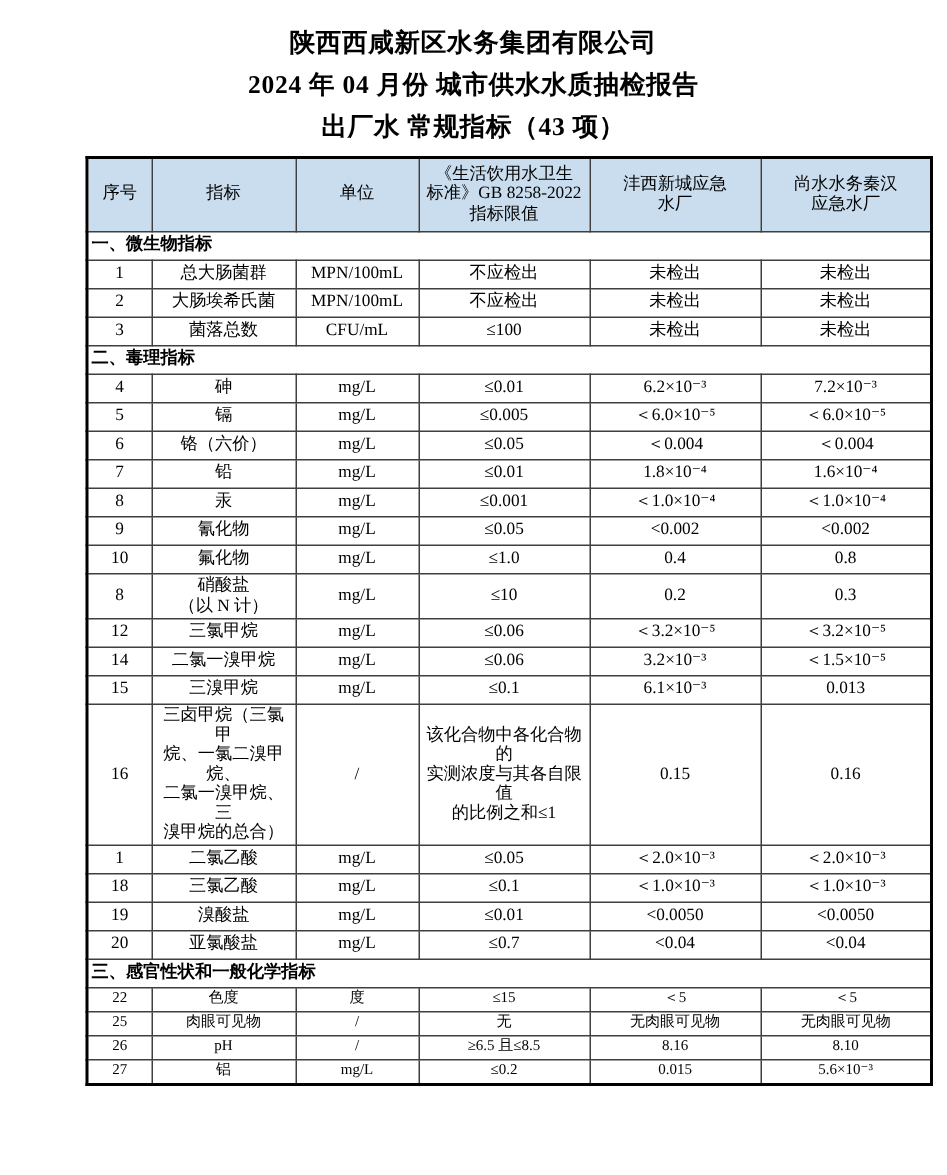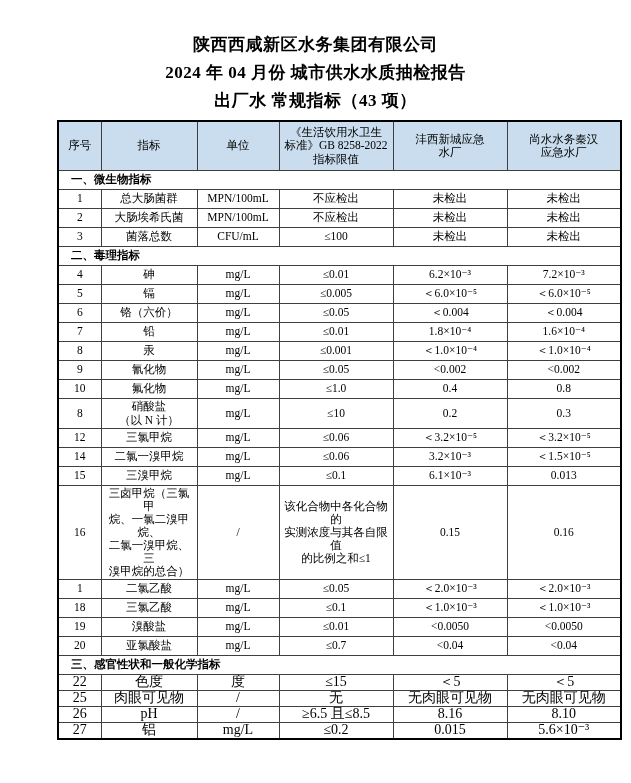--- a/index.html
+++ b/index.html
@@ -2,44 +2,44 @@
 <html style="--header-bg: #c9ddee; --border: #3f3f3f;"><head>
 <meta charset="utf-8">
 <style>
   :root { --header-bg:#c9ddee; --border:#3f3f3f; --outer:#000; }
   html,body { margin:0; padding:0; }
   body {
     width:631px; height:783px; background:#fff; color:#000;
     font-family:"Liberation Serif","DejaVu Serif",serif;
     overflow:hidden;
   }
-  .titles { text-align:center; margin-top:36px; }
+  .titles { text-align:center; margin-top:20px; }
   .title-line {
     font-size:17px; font-weight:bold; line-height:1.0;
     margin:0 0 11px 0; letter-spacing:0.5px;
   }
   table {
     border-collapse:collapse; table-layout:fixed;
     margin-left:57px; width:563px;
     border:2px solid var(--outer);
   }
   th, td {
     border:1px solid var(--border);
     font-size:11.5px; line-height:13.5px;
     text-align:center; vertical-align:middle;
     padding:1px 2px; white-space:pre-line;
     overflow:hidden; font-weight:normal;
   }
   thead th { background:var(--header-bg); height:46px; }
   tr.section td {
-    text-align:left; font-weight:bold; padding-left:12px;
+    text-align:left; font-weight:bold; padding-left:2px;
     height:16px;
   }
   tbody td { height:16px; }
-  tr.compact td { height:13px; line-height:12.5px; font-size:14px; }
+  tr.compact td { height:13px; line-height:12.5px; font-size:10px; }
   tr.tall-16 td { line-height:13px; }
 </style>
 </head>
 <body>
 
 <div class="titles">
   <div class="title-line">陕西西咸新区水务集团有限公司</div>
   <div class="title-line">2024 年 04 月份  城市供水水质抽检报告</div>
   <div class="title-line">出厂水 常规指标（43 项）</div>
 </div>

